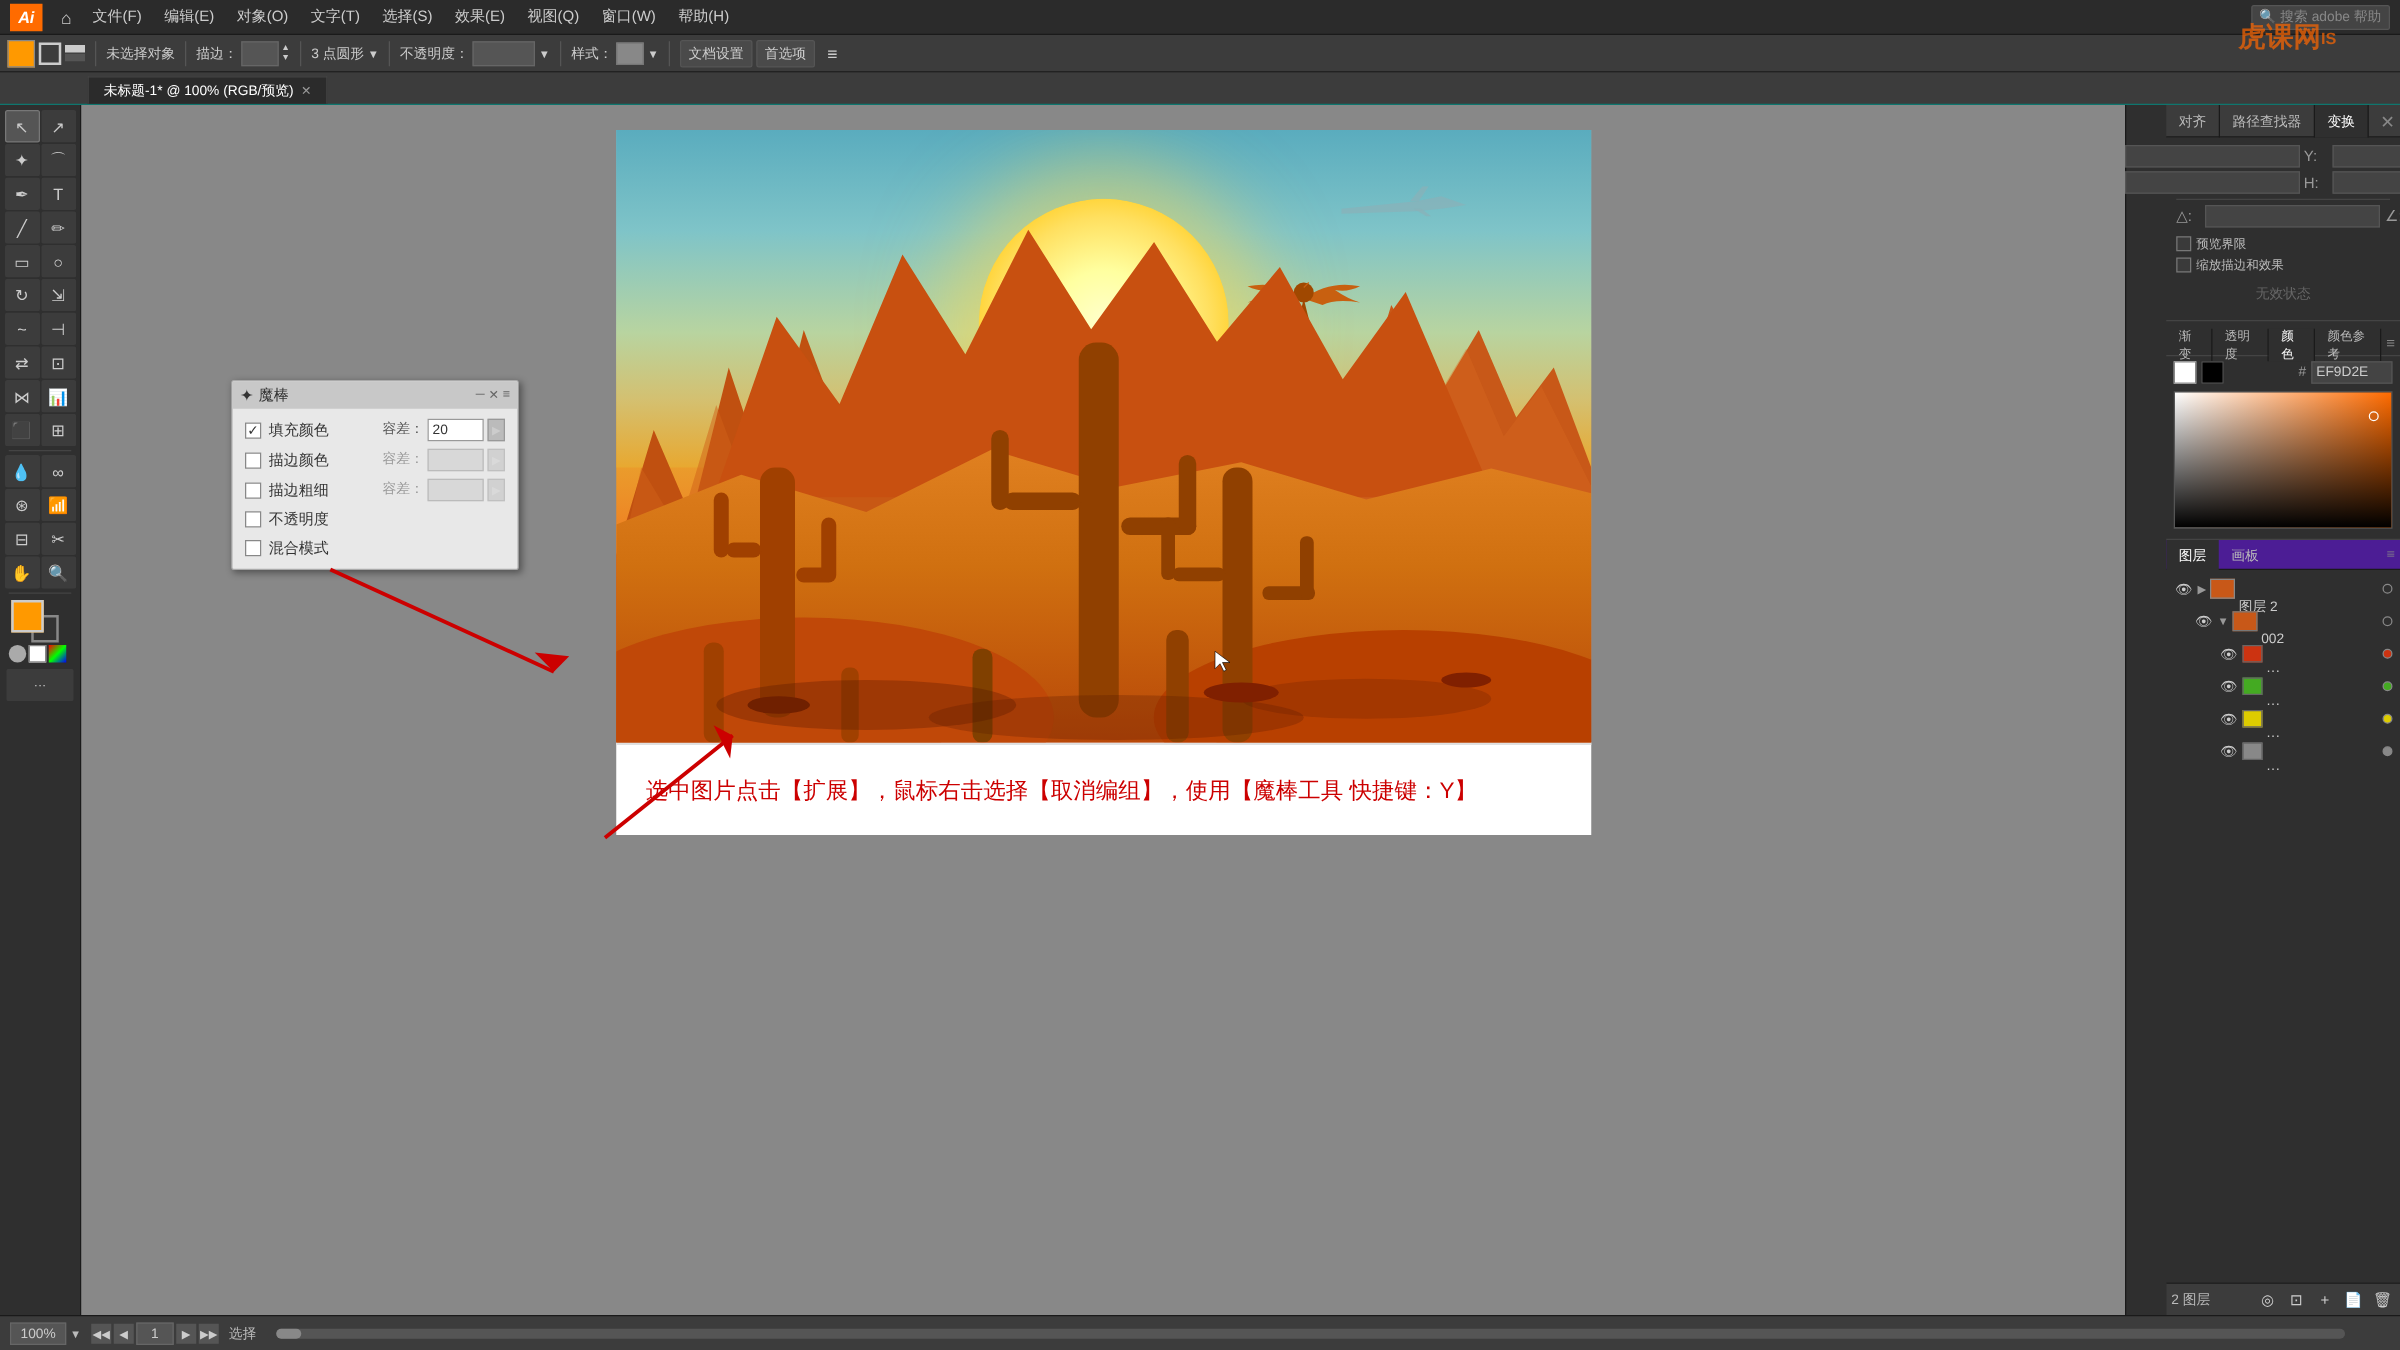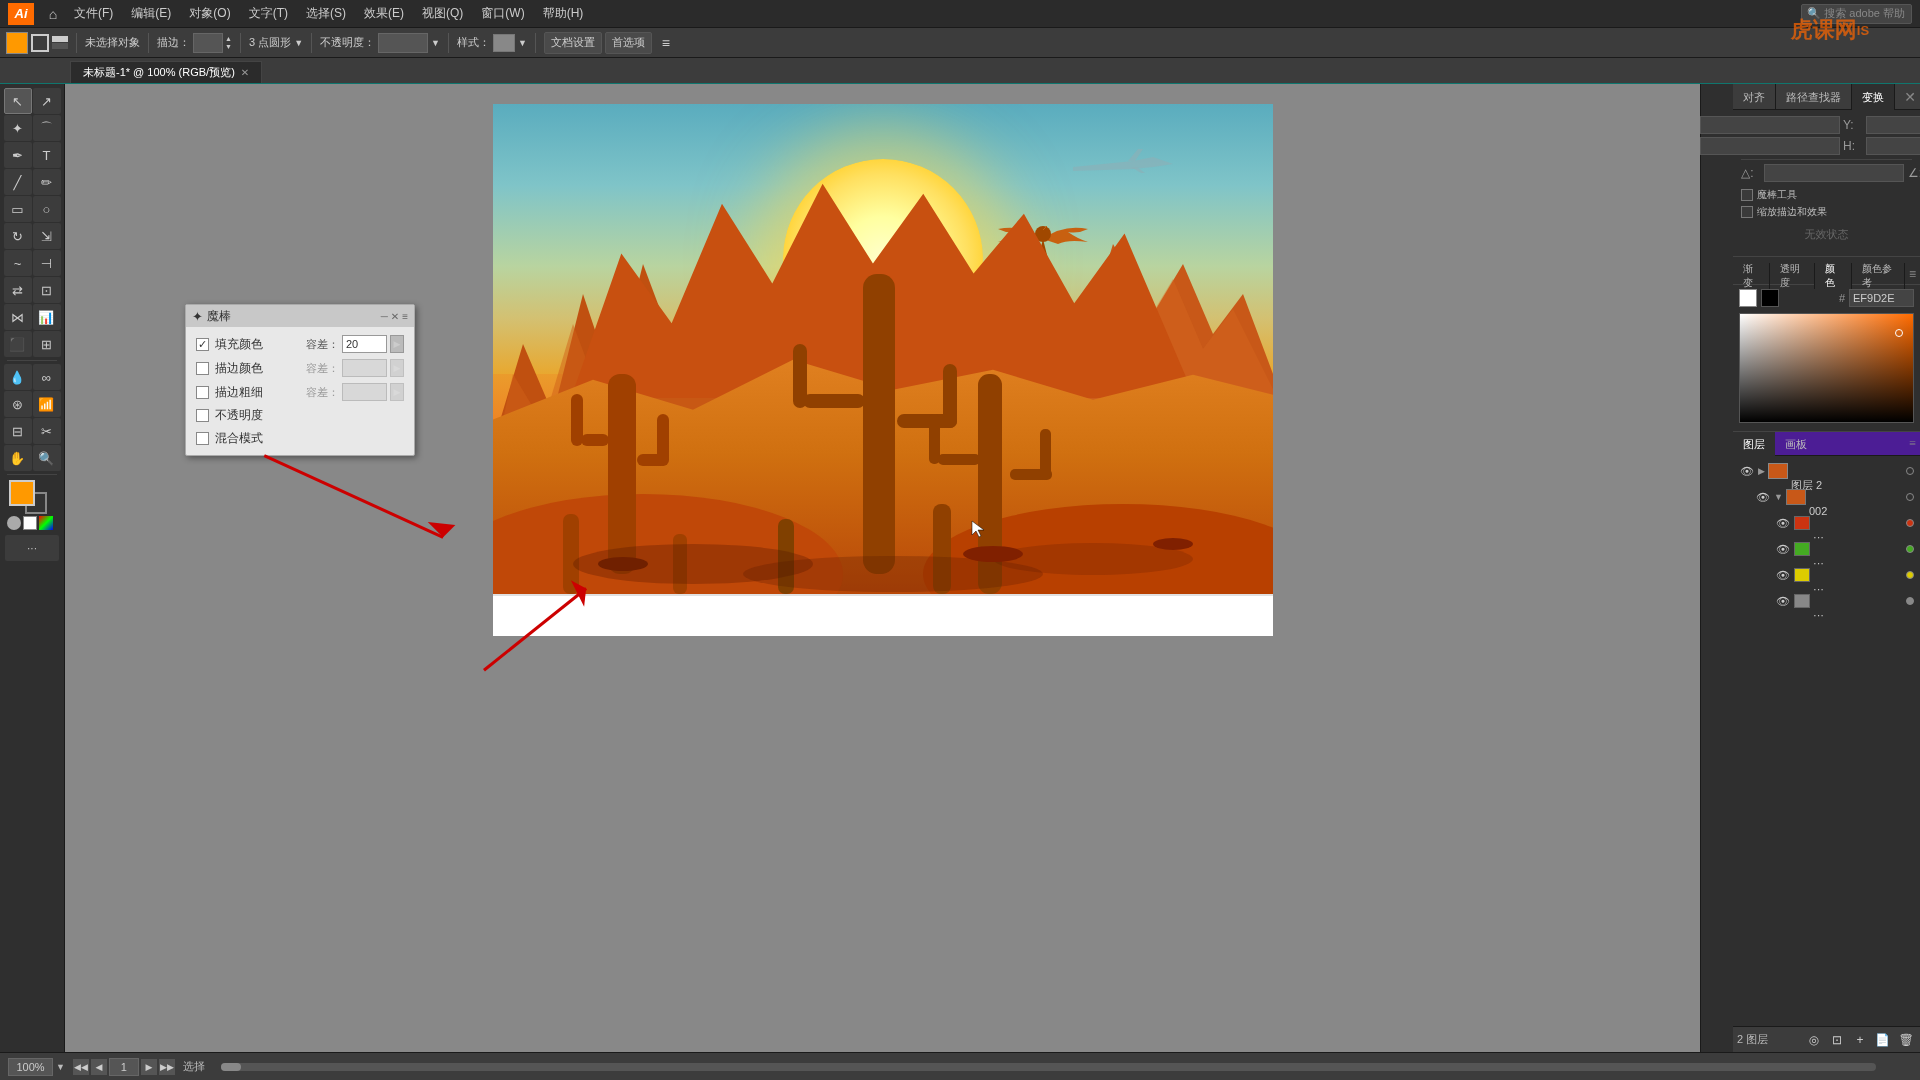--- a/index.html
+++ b/index.html
@@ -255,21 +255,20 @@
       display: flex;
       align-items: center;
       justify-content: center;
       font-size: 10px;
       cursor: pointer;
     }
     .panel-checkbox.checked { background: #fff; color: #333; }
     .panel-label { font-size: 12px; color: #333; flex: 1; }
     .panel-value-box {
       display: flex;
-      align-items: center;
       gap: 3px;
     }
     .panel-input {
       width: 45px;
       height: 18px;
       background: #fff;
       border: 1px solid #999;
       font-size: 11px;
       color: #333;
       padding: 0 3px;
@@ -778,20 +777,21 @@
           <ellipse cx="400" cy="470" rx="150" ry="18" fill="rgba(80,20,0,0.25)"></ellipse>
           <ellipse cx="600" cy="455" rx="100" ry="16" fill="rgba(80,20,0,0.2)"></ellipse>
 
           <ellipse cx="500" cy="450" rx="30" ry="8" fill="#802000"></ellipse>
           <ellipse cx="680" cy="440" rx="20" ry="6" fill="#802000"></ellipse>
           <ellipse cx="130" cy="460" rx="25" ry="7" fill="#702000"></ellipse>
         </svg>
       </div>
 
       <div id="instruction-area">
+        <p class="instruction-text">选中图片点击【扩展】，鼠标右击选择【取消编组】，使用【魔棒工具 快捷键：Y】</p>
       </div>
     </div>
 
     <div id="magic-wand-panel">
       <div class="panel-titlebar">
         <div class="panel-title-left">
           <span style="font-size:13px;">✦</span>
           <span>魔棒</span>
         </div>
         <div class="panel-ctrl-btns">
@@ -917,21 +917,21 @@
           </div>
           <div class="transform-row">
             <span class="transform-label">∠:</span>
             <input class="transform-input" value="" style="">
           </div>
         </div>
 
         <div style="margin-top:6px;">
           <div style="display:flex;align-items:center;gap:4px;">
             <div class="option-checkbox"></div>
-            <span class="option-label">魔棒工具</span>
+            <span class="option-label">预览界限</span>
           </div>
           <div style="display:flex;align-items:center;gap:4px;margin-top:3px;">
             <div class="option-checkbox"></div>
             <span class="option-label">缩放描边和效果</span>
           </div>
         </div>
         <div style="text-align:center;font-size:11px;color:#666;padding:8px 0;">无效状态</div>
       </div>
 
       <div class="color-section">

